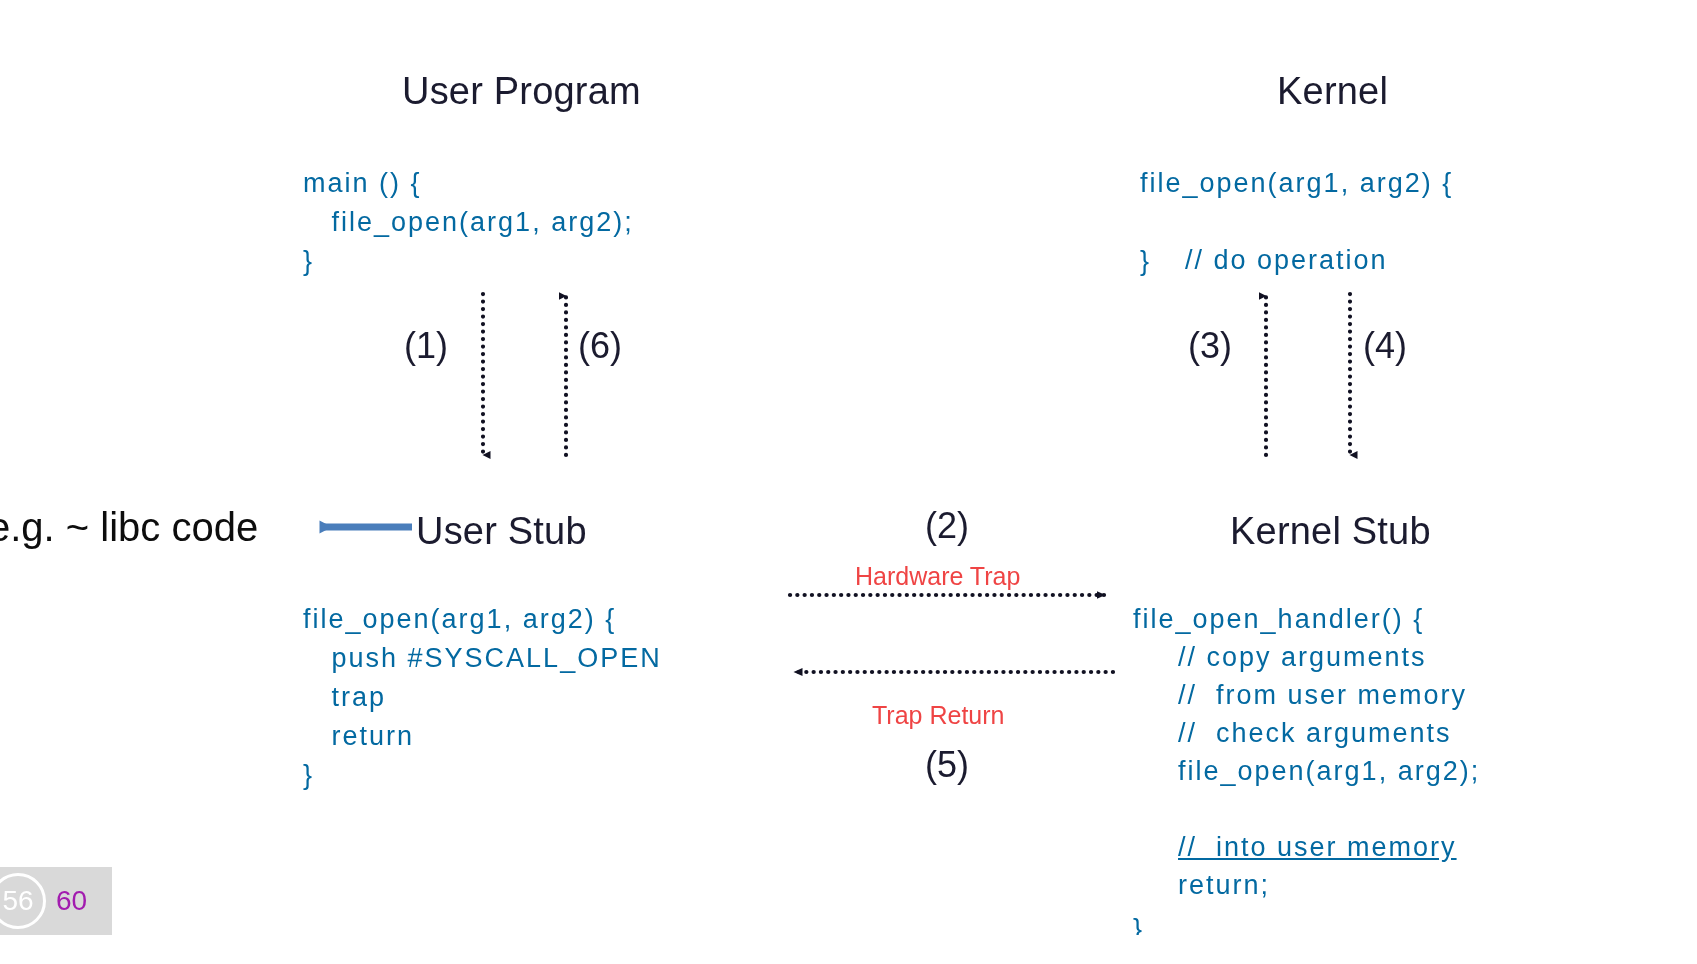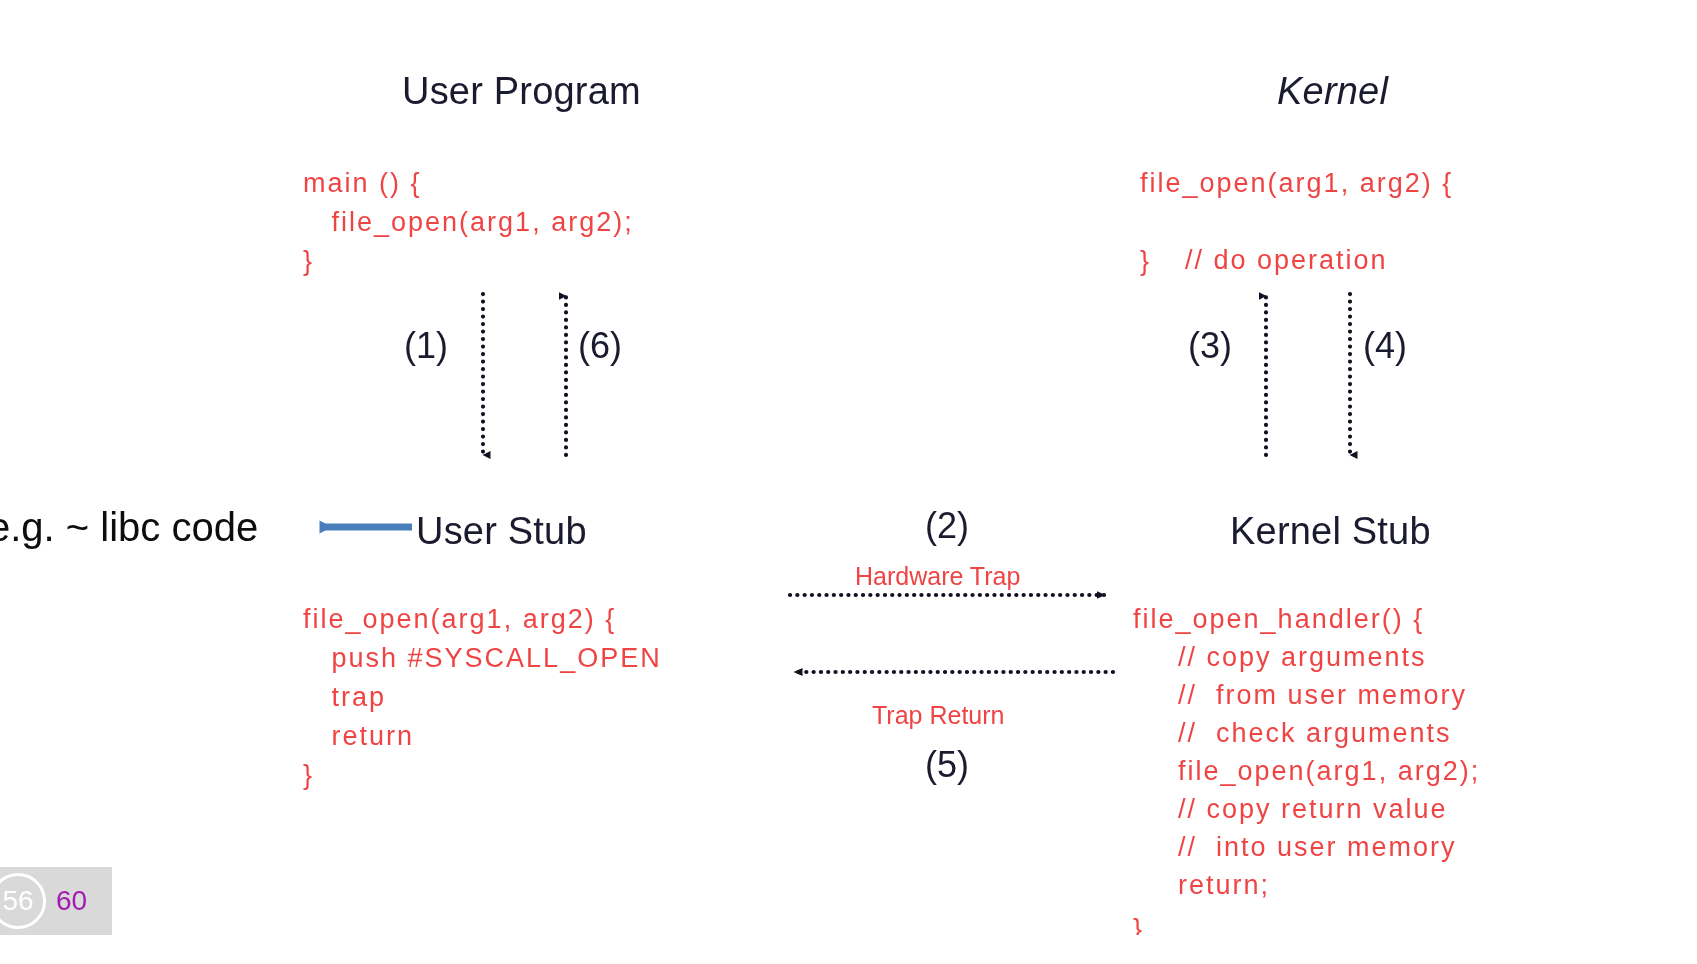--- a/index.html
+++ b/index.html
@@ -30,21 +30,21 @@
     white-space: nowrap;
     letter-spacing: .2px;
   }
 
   
   .code {
     position: absolute;
     font-family: "Liberation Sans", sans-serif;
     font-size: 27px;
     line-height: 39px;
-    color: #ef4444;
+    color: #0369a1;
     white-space: pre;
     letter-spacing: 2.0px;
   }
 
   
   .step {
     position: absolute;
     font-family: "Liberation Sans", sans-serif;
     font-size: 36px;
     color: #1b1b2f;
@@ -111,21 +111,21 @@
     color: #a21caf;
   }
 </style>
 </head>
 <body>
 
 <div id="slide">
 
   <div class="col-heading" style="left:402px; top:70px;">User Program</div>
 
-  <div class="col-heading" style="left:1277px; top:70px;font-style:italic;">Kernel</div>
+  <div class="col-heading" style="left:1277px; top:70px;">Kernel</div>
 
   <div class="code" style="left:303px; top:164px;">main () {
    file_open(arg1, arg2);
 }</div>
 
   <div class="code" style="left:1140px; top:164px;">file_open(arg1, arg2) {</div>
   <div class="code cmt" style="left:1185px; top:204px;margin-top:37px;">// do operation</div>
   <div class="code" style="left:1140px; top:242px;">}</div>
 
   <div class="step" style="left:404px; top:325px;">(1)</div>
@@ -154,22 +154,21 @@
    push #SYSCALL_OPEN
    trap
    return
 }</div>
 
   <div class="code" style="left:1133px; top:600px;">file_open_handler() {</div>
   <div class="code cmt" style="left:1178px; top:638px;">// copy arguments</div>
   <div class="code cmt" style="left:1178px; top:676px;">//  from user memory</div>
   <div class="code cmt" style="left:1178px; top:714px;">//  check arguments</div>
   <div class="code" style="left:1178px; top:752px;">file_open(arg1, arg2);</div>
-  <div class="code cmt" style="left:1178px; top:790px;">// copy return value</div>
-  <div class="code cmt" style="left:1178px; top:828px;">//  into user memory</div>
+  <div class="code cmt" style="left:1178px; top:828px;text-decoration:underline;">//  into user memory</div>
   <div class="code" style="left:1178px; top:866px;">return;</div>
   <div class="code" style="left:1133px; top:910px;">}</div>
 
   <svg class="arrow-layer" viewBox="0 0 1697 964">
     <defs>
       <marker id="dotDown" markerWidth="9" markerHeight="9" refX="4.5" refY="7.5" orient="auto" markerUnits="userSpaceOnUse">
         <path d="M0.5,0 L8.5,0 L4.5,8 Z" fill="#111122"></path>
       </marker>
       <marker id="dotUp" markerWidth="9" markerHeight="9" refX="4.5" refY="7.5" orient="auto" markerUnits="userSpaceOnUse">
         <path d="M0.5,0 L8.5,0 L4.5,8 Z" fill="#111122"></path>

